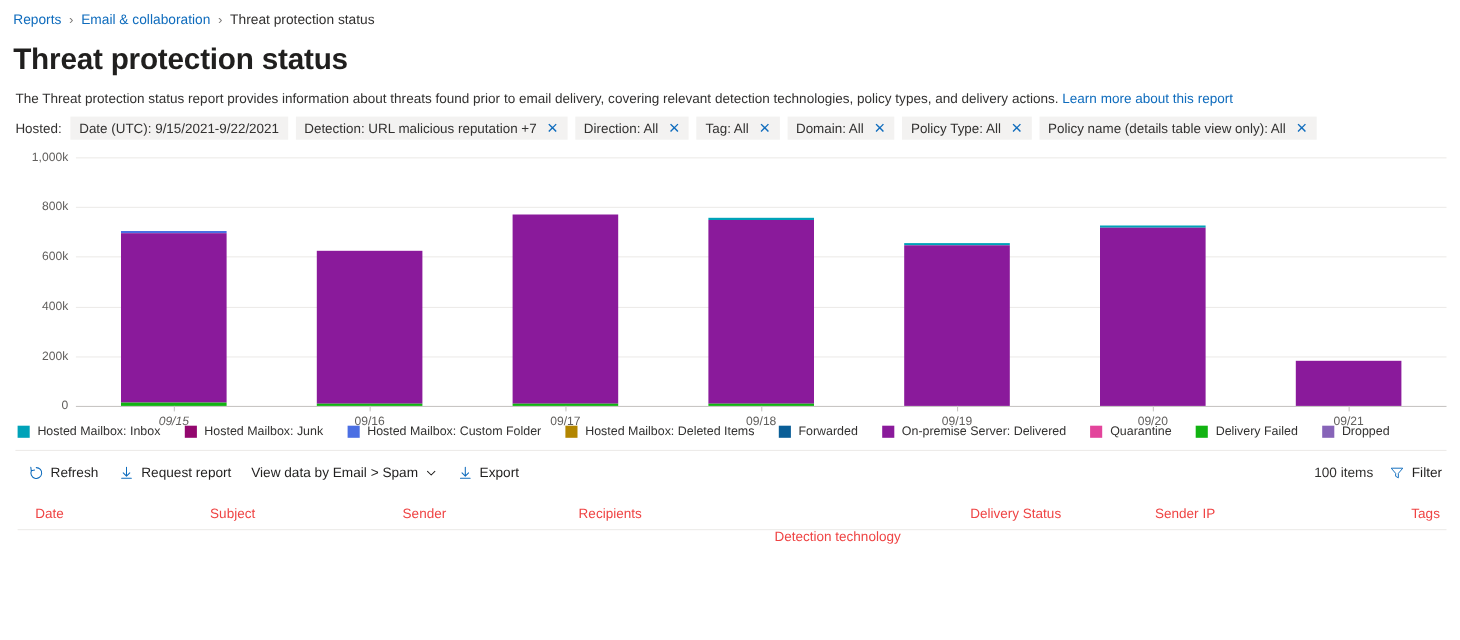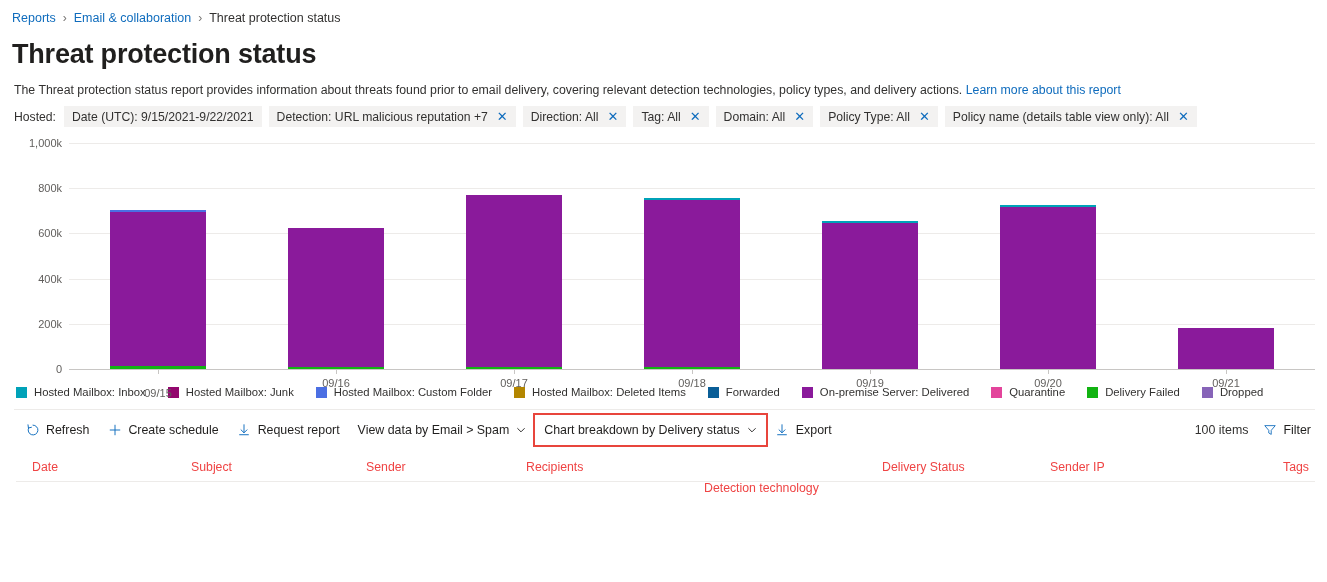--- a/index.html
+++ b/index.html
@@ -301,21 +301,21 @@
       <div class="bar" style="left: 931px; width: 96px;">
         <div class="seg" title="Hosted Mailbox: Inbox" style="height: 2.26px; background: rgb(0, 162, 184);"></div>
         <div class="seg" title="On-premise Server: Delivered" style="height: 161.816px; background: rgb(138, 26, 155);"></div>
       </div>
       <div class="bar" style="left: 1109px; width: 96px;">
         <div class="seg" title="On-premise Server: Delivered" style="height: 40.68px; background: rgb(138, 26, 155);"></div>
       </div>
     </div>
   <div id="chart-xticks">
       <div class="tickmark" style="left: 158px; top: 236px;"></div>
-      <div class="xtick" style="left: 158px; top: 254px;">09/15</div>
+      <div class="xtick" style="left: 158px; top: 244px; font-style: italic;">09/15</div>
       <div class="tickmark" style="left: 336px; top: 236px;"></div>
       <div class="xtick" style="left: 336px; top: 244px;">09/16</div>
       <div class="tickmark" style="left: 514px; top: 236px;"></div>
       <div class="xtick" style="left: 514px; top: 244px;">09/17</div>
       <div class="tickmark" style="left: 692px; top: 236px;"></div>
       <div class="xtick" style="left: 692px; top: 244px;">09/18</div>
       <div class="tickmark" style="left: 870px; top: 236px;"></div>
       <div class="xtick" style="left: 870px; top: 244px;">09/19</div>
       <div class="tickmark" style="left: 1048px; top: 236px;"></div>
       <div class="xtick" style="left: 1048px; top: 244px;">09/20</div>
@@ -367,53 +367,37 @@
 <div class="toolbar">
   <div id="toolbar-left" style="display:flex;align-items:center;">
       <span class="tb-item">
         <span class="ic">
           <svg width="14" height="14" viewBox="0 0 16 16">
             <path d="M8 2.4a5.6 5.6 0 1 1-5.1 3.3" fill="none" stroke="#0f6cbd" stroke-width="1.1" stroke-linecap="round"></path>
             <path d="M2.3 2.1l.5 3.6 3.4-.8" fill="none" stroke="#0f6cbd" stroke-width="1.1" stroke-linecap="round" stroke-linejoin="round"></path>
           </svg>
         </span>
         <span>Refresh</span>
-      </span>
-      <span class="tb-item">
-        <span class="ic">
-          <svg width="14" height="14" viewBox="0 0 16 16">
-            <path d="M8 2.5v11M2.5 8h11" stroke="#0f6cbd" stroke-width="1.1" stroke-linecap="round"></path>
-          </svg>
-        </span>
-        <span>Create schedule</span>
       </span>
       <span class="tb-item">
         <span class="ic">
           <svg width="14" height="14" viewBox="0 0 16 16">
             <path d="M8 2v9M4.6 7.8L8 11.2l3.4-3.4M3 13.4h10" fill="none" stroke="#0f6cbd" stroke-width="1.1" stroke-linecap="round" stroke-linejoin="round"></path>
           </svg>
         </span>
         <span>Request report</span>
       </span>
       <span class="tb-item">
         <span>View data by Email &gt; Spam</span>
         <span class="chev">
           <svg width="10" height="10" viewBox="0 0 12 12">
             <path d="M2 4.2L6 8.2l4-4" fill="none" stroke="#201f1e" stroke-width="1.1" stroke-linecap="round" stroke-linejoin="round"></path>
           </svg>
         </span>
       </span>
-      <span class="tb-item tb-highlight">
-        <span>Chart breakdown by Delivery status</span>
-        <span class="chev">
-          <svg width="10" height="10" viewBox="0 0 12 12">
-            <path d="M2 4.2L6 8.2l4-4" fill="none" stroke="#201f1e" stroke-width="1.1" stroke-linecap="round" stroke-linejoin="round"></path>
-          </svg>
-        </span>
-      </span>
       <span class="tb-item">
         <span class="ic">
           <svg width="14" height="14" viewBox="0 0 16 16">
             <path d="M8 2v9M4.6 7.8L8 11.2l3.4-3.4M3 13.4h10" fill="none" stroke="#0f6cbd" stroke-width="1.1" stroke-linecap="round" stroke-linejoin="round"></path>
           </svg>
         </span>
         <span>Export</span>
       </span>
     </div>
   <div class="tb-right">

